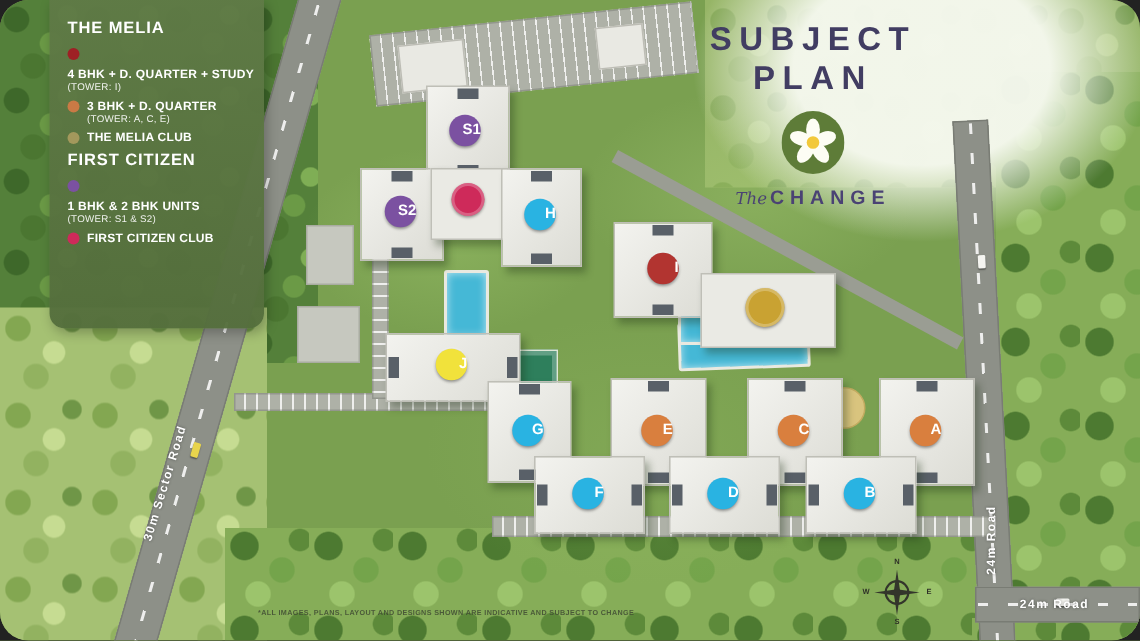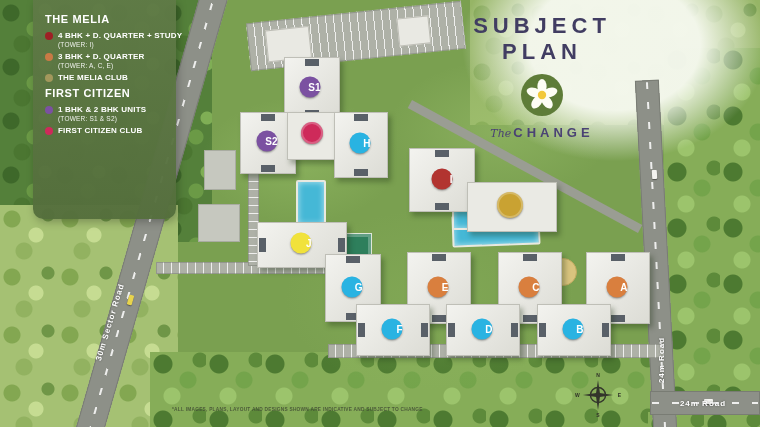--- a/index.html
+++ b/index.html
@@ -1,18 +1,18 @@
 <!DOCTYPE html>
 <html><head>
 <meta charset="utf-8">
 <style>
   html,body{margin:0;padding:0;background:#222;}
   .stage{
     position:relative; width:760px; height:427px; overflow:hidden;
-    background:#7aa050; font-family:"Liberation Sans", sans-serif;
+    background:#7aa050; font-family:"Liberation Sans", sans-serif;border-radius:19px;
     -webkit-font-smoothing:antialiased;
   }
   .layer{position:absolute;}
   
   .f-dark{
     background-color:#54803a;
     background-image:
       radial-gradient(circle at 11px 13px, #3e682a 0 8px, rgba(0,0,0,0) 9px),
       radial-gradient(circle at 34px 29px, #6b9a46 0 7px, rgba(0,0,0,0) 8px),
       radial-gradient(circle at 22px 44px, #4b7631 0 8px, rgba(0,0,0,0) 9px),
@@ -83,21 +83,21 @@
   .club-dot{position:absolute; border-radius:50%; transform:translate(-50%,-50%); z-index:6;
     box-shadow:0 1px 2px rgba(0,0,0,.4), inset 0 0 0 2px rgba(255,255,255,.25);}
   .road-label{position:absolute; color:#fff; font-size:8px; letter-spacing:1px; white-space:nowrap;
     z-index:5; text-shadow:0 0 2px rgba(0,0,0,.45); font-weight:bold;}
   
   .legend{position:absolute; left:33px; top:0; width:143px; height:219px; z-index:10;
     background:linear-gradient(rgba(95,122,70,.96), rgba(84,110,60,.96));
     border-radius:0 0 10px 10px; box-shadow:2px 3px 8px rgba(0,0,0,.25);
     padding:13px 6px 0 12px; box-sizing:border-box; color:#fff;}
   .lh{font-size:11px; font-weight:bold; letter-spacing:.6px; margin:0 0 6px;}
-  .lh+.li{margin-top:0;}
+  .lh+.li{margin-top:0;flex-direction:column;}
   .li{display:flex; gap:5px; margin-bottom:4px; align-items:flex-start;}
   .dot{flex:0 0 8px; width:8px; height:8px; border-radius:50%; margin-top:1px;}
   .ll{font-size:8px; font-weight:bold; letter-spacing:.2px; line-height:1.15; white-space:nowrap;}
   .ls{font-size:6.5px; opacity:.9; letter-spacing:.2px; margin-top:1px;}
   
   .titleblock{position:absolute; left:438px; top:13px; width:208px; text-align:center; z-index:9;}
   .title{font-size:22px; font-weight:600; letter-spacing:5px; color:#413d62;}
   .logo{display:block; margin:9px auto 0;}
   .brand{margin-top:7px; color:#4a4274;}
   .brand-script{font-family:"DejaVu Serif", serif; font-style:italic; font-size:11px; margin-right:2px;}

